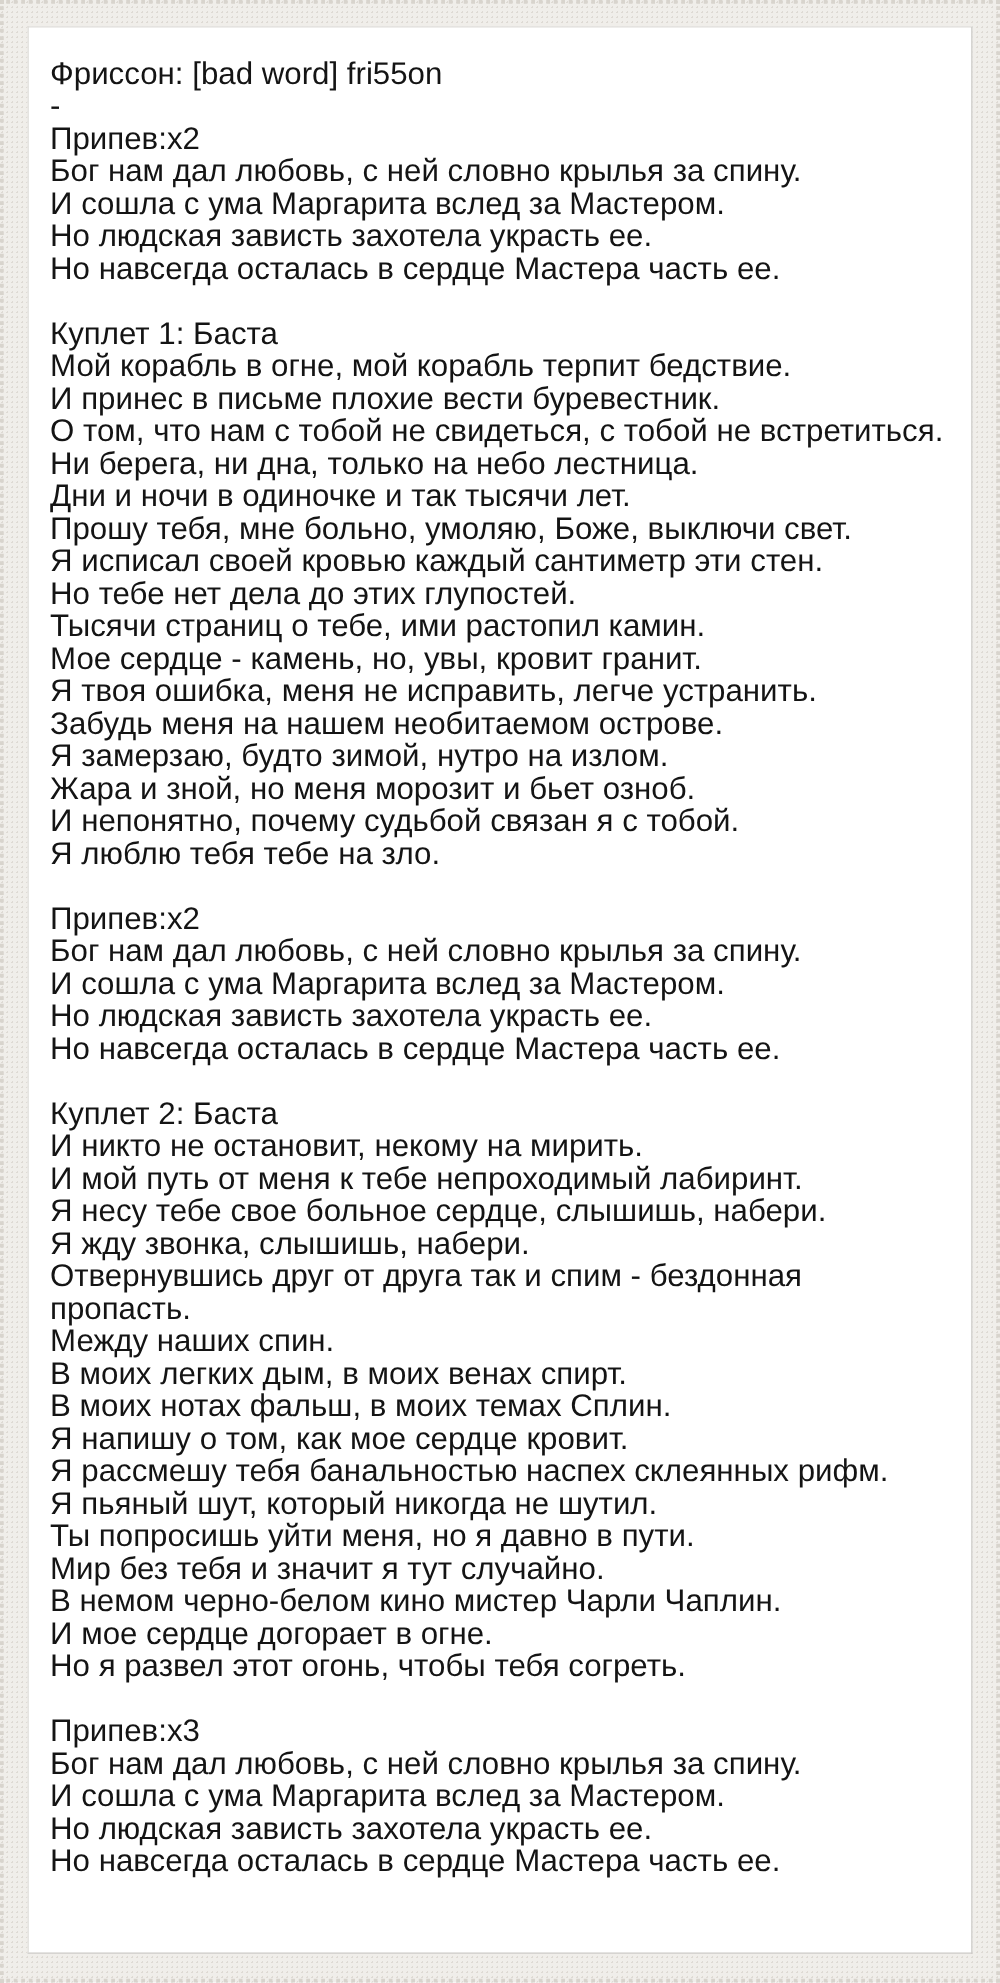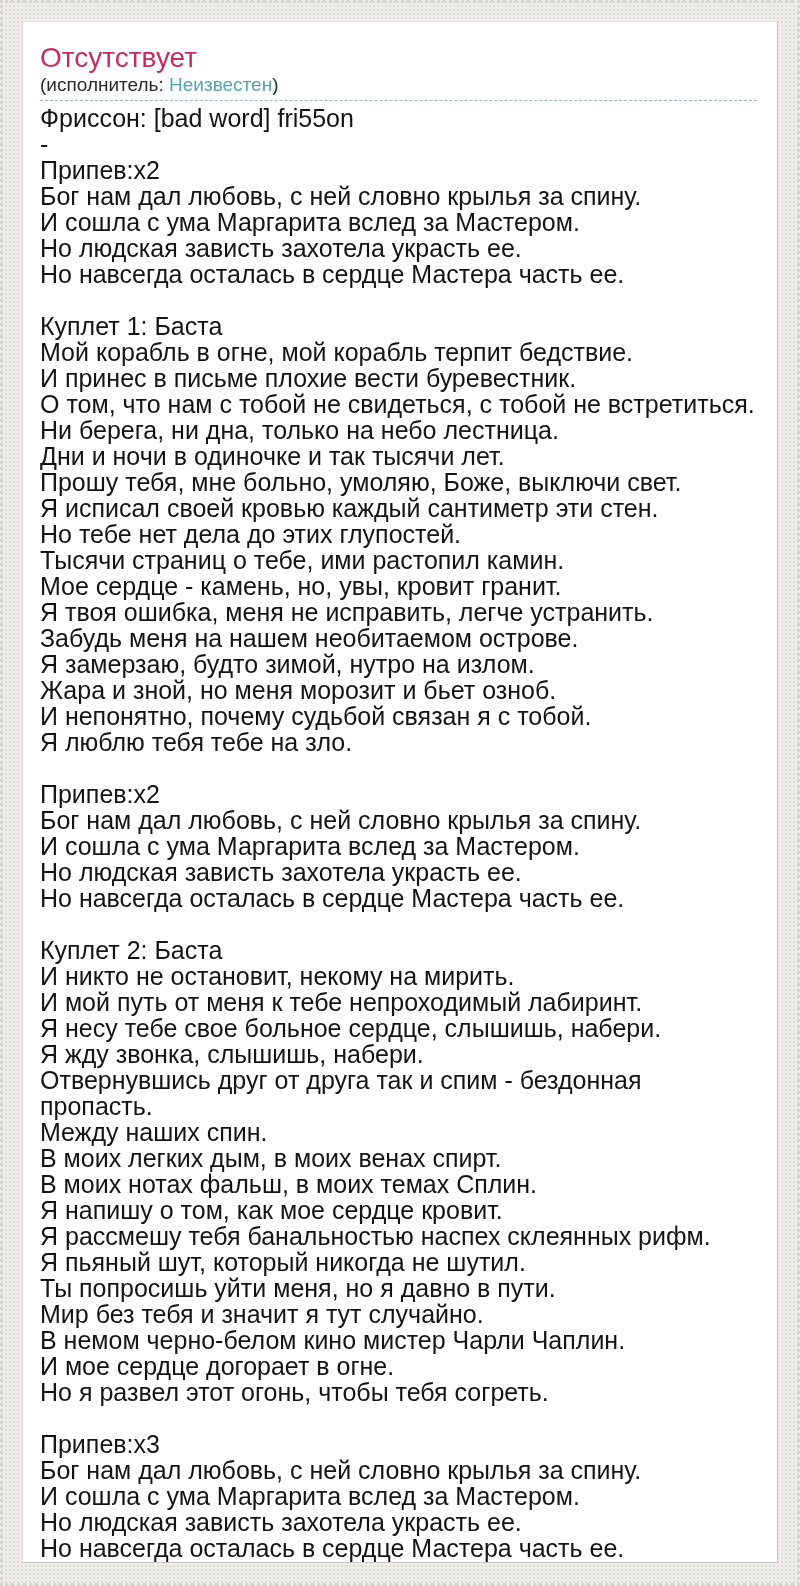--- a/index.html
+++ b/index.html
@@ -65,24 +65,20 @@
     color: #141414;
     white-space: pre-line;
   }
 </style>
 </head>
 <body>
 
 <div class="page-frame"></div>
 
 <div class="card">
-  <div class="header">
-    <h1 class="song-title">Отсутствует</h1>
-    <p class="artist-line"><span>(исполнитель: </span><a class="artist-link">Неизвестен</a><span>)</span></p>
-  </div>
 
   <div class="lyrics">Фриссон: [bad word] fri55on
 -
 Припев:x2
 Бог нам дал любовь, с ней словно крылья за спину.
 И сошла с ума Маргарита вслед за Мастером.
 Но людская зависть захотела украсть ее.
 Но навсегда осталась в сердце Мастера часть ее.
 
 Куплет 1: Баста

